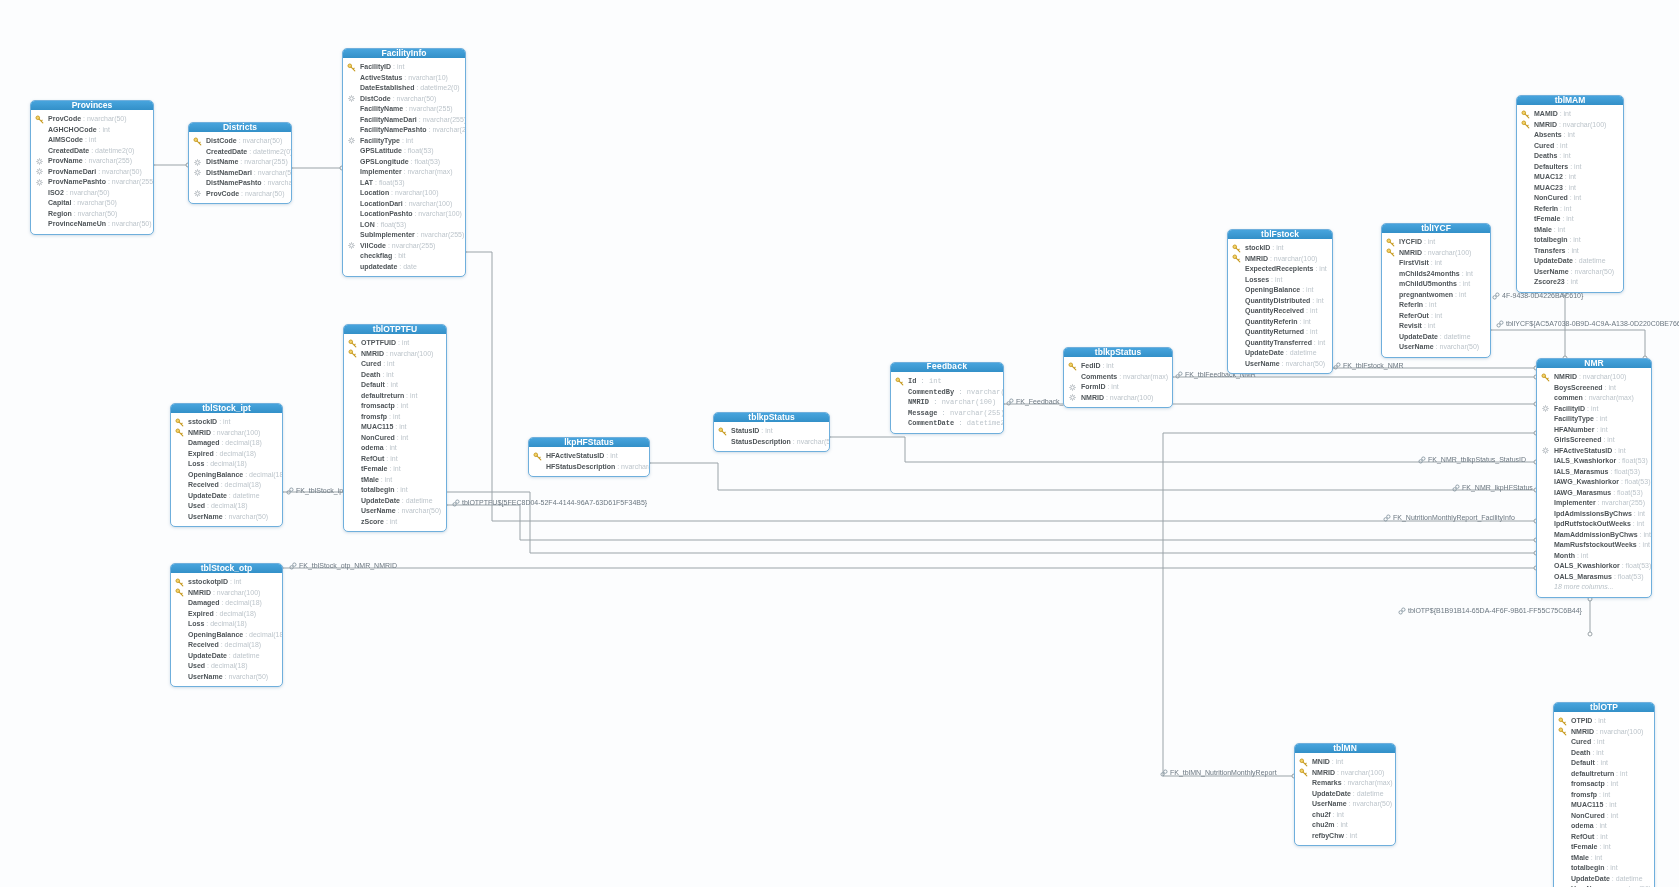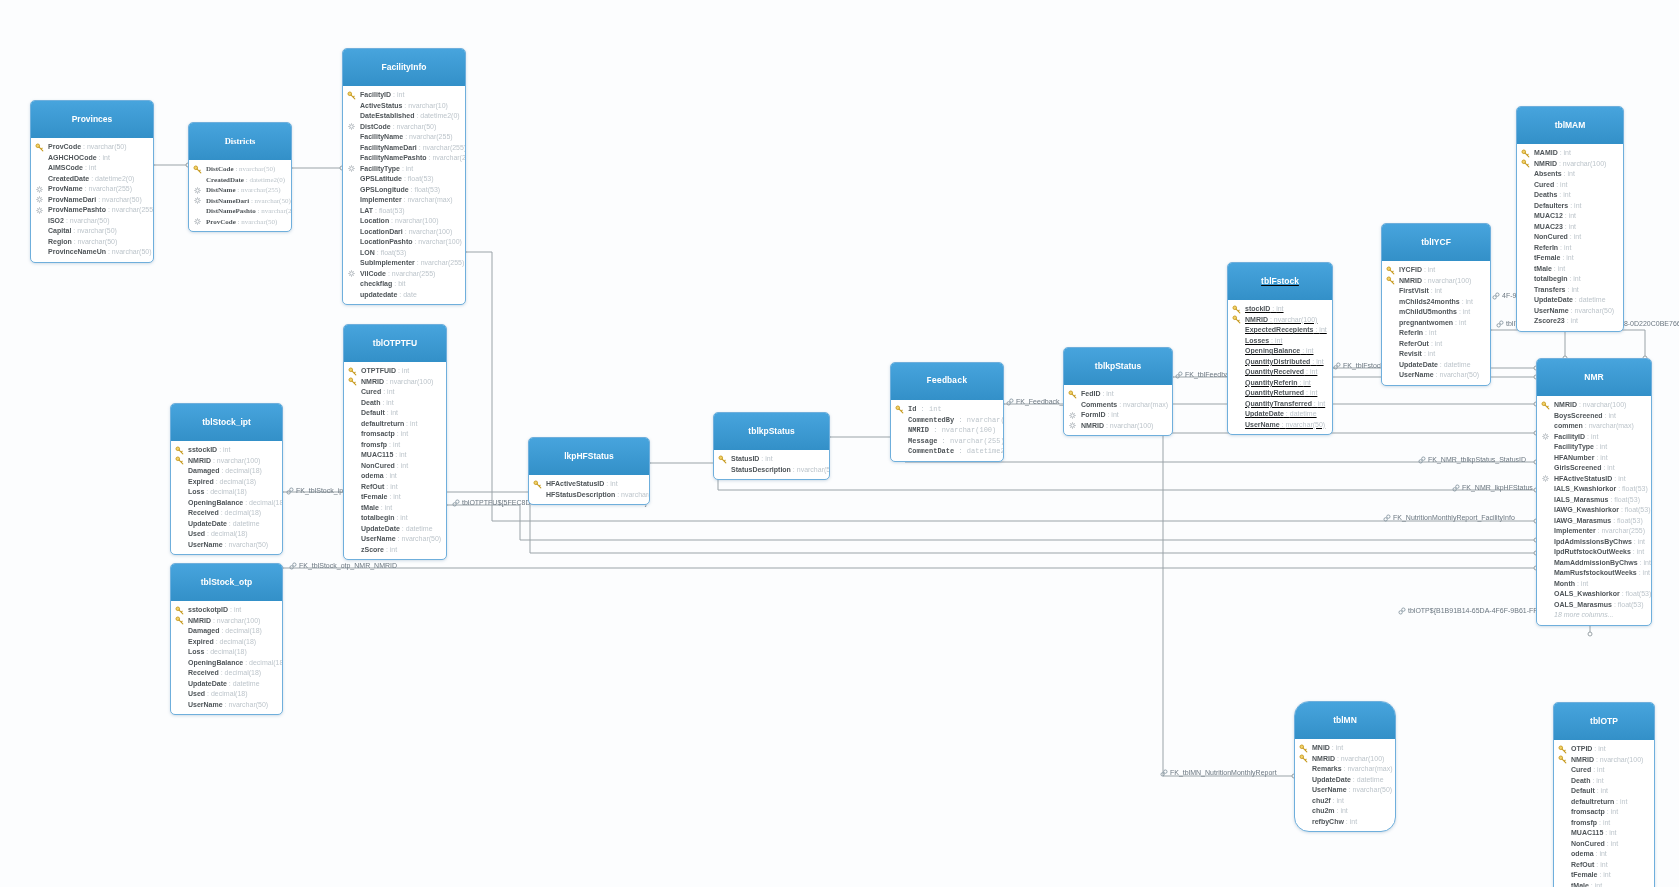--- a/index.html
+++ b/index.html
@@ -14,21 +14,21 @@
   }
   .fk-label .lnk{width:8px;height:8px;flex:0 0 auto;}
   .tbl{
     position:absolute;z-index:2;background:#fff;
     border:1px solid #6fafdc;border-radius:5px;
     box-shadow:0 1px 3px rgba(70,120,160,.25);overflow:hidden;
   }
   .tbl-header{
     background:linear-gradient(#47a4dd,#3390c8);color:#fff;
     font-weight:bold;font-size:8.5px;line-height:9px;text-align:center;
-    padding:14px 2px;white-space:nowrap;overflow:hidden;
+    padding:0 2px;white-space:nowrap;overflow:hidden;
   }
   .tbl-body{padding:4px 2px 4px 0;}
   .frow{
     position:relative;height:10.5px;line-height:10.5px;
     padding-left:17px;white-space:nowrap;font-size:7px;
   }
   .frow .ic{position:absolute;left:4px;top:0.5px;width:9px;height:9px;}
   .frow .ic svg{width:9px;height:9px;display:block;}
   .fname{color:#4f5559;font-weight:bold;}
   .ftype{color:#bdc5cb;}
@@ -208,21 +208,21 @@
               <circle cx="5" cy="5" r="1.9" fill="none" stroke="#a8afb5" stroke-width="1"></circle>
               <path d="M5 1.3 V2.7 M5 7.3 V8.7 M1.3 5 H2.7 M7.3 5 H8.7 M2.4 2.4 L3.4 3.4 M6.6 6.6 L7.6 7.6 M7.6 2.4 L6.6 3.4 M3.4 6.6 L2.4 7.6" stroke="#a8afb5" stroke-width="0.8"></path>
             </svg>
           </span><span class="fname">ProvNamePashto</span><span class="ftype"> : <span>nvarchar(255)</span></span></div>
         <div class="frow"><span class="fname">ISO2</span><span class="ftype"> : <span>nvarchar(50)</span></span></div>
         <div class="frow"><span class="fname">Capital</span><span class="ftype"> : <span>nvarchar(50)</span></span></div>
         <div class="frow"><span class="fname">Region</span><span class="ftype"> : <span>nvarchar(50)</span></span></div>
         <div class="frow"><span class="fname">ProvinceNameUn</span><span class="ftype"> : <span>nvarchar(50)</span></span></div>
       </div>
     </div>
-    <div class="tbl" style="left: 188px; top: 122px; width: 102px; font-family: Liberation Serif, serif;">
+    <div class="tbl" style="left: 188px; top: 122px; width: 102px;">
       <div class="tbl-header">Districts</div>
       <div class="tbl-body">
         <div class="frow"><span class="ic">
             <svg viewBox="0 0 10 10">
               <circle cx="3.1" cy="3.1" r="2" fill="#f2d26b" stroke="#c79a1e" stroke-width="1"></circle>
               <path d="M4.6 4.6 L8.7 8.7 M6.9 6.9 L8 5.8" stroke="#c79a1e" stroke-width="1.2" fill="none" stroke-linecap="round"></path>
             </svg>
           </span><span class="fname">DistCode</span><span class="ftype"> : <span>nvarchar(50)</span></span></div>
         <div class="frow"><span class="fname">CreatedDate</span><span class="ftype"> : <span>datetime2(0)</span></span></div>
         <div class="frow"><span class="ic">
@@ -430,21 +430,21 @@
             </svg>
           </span><span class="fname">FormID</span><span class="ftype"> : <span>int</span></span></div>
         <div class="frow"><span class="ic">
             <svg viewBox="0 0 10 10">
               <circle cx="5" cy="5" r="1.9" fill="none" stroke="#a8afb5" stroke-width="1"></circle>
               <path d="M5 1.3 V2.7 M5 7.3 V8.7 M1.3 5 H2.7 M7.3 5 H8.7 M2.4 2.4 L3.4 3.4 M6.6 6.6 L7.6 7.6 M7.6 2.4 L6.6 3.4 M3.4 6.6 L2.4 7.6" stroke="#a8afb5" stroke-width="0.8"></path>
             </svg>
           </span><span class="fname">NMRID</span><span class="ftype"> : <span>nvarchar(100)</span></span></div>
       </div>
     </div>
-    <div class="tbl" style="left: 1227px; top: 262px; width: 104px; text-decoration: underline;">
+    <div class="tbl" style="left: 1227px; top: 229px; width: 104px;">
       <div class="tbl-header">tblFstock</div>
       <div class="tbl-body">
         <div class="frow"><span class="ic">
             <svg viewBox="0 0 10 10">
               <circle cx="3.1" cy="3.1" r="2" fill="#f2d26b" stroke="#c79a1e" stroke-width="1"></circle>
               <path d="M4.6 4.6 L8.7 8.7 M6.9 6.9 L8 5.8" stroke="#c79a1e" stroke-width="1.2" fill="none" stroke-linecap="round"></path>
             </svg>
           </span><span class="fname">stockID</span><span class="ftype"> : <span>int</span></span></div>
         <div class="frow"><span class="ic">
             <svg viewBox="0 0 10 10">
@@ -483,21 +483,21 @@
         <div class="frow"><span class="fname">mChilds24months</span><span class="ftype"> : <span>int</span></span></div>
         <div class="frow"><span class="fname">mChildU5months</span><span class="ftype"> : <span>int</span></span></div>
         <div class="frow"><span class="fname">pregnantwomen</span><span class="ftype"> : <span>int</span></span></div>
         <div class="frow"><span class="fname">ReferIn</span><span class="ftype"> : <span>int</span></span></div>
         <div class="frow"><span class="fname">ReferOut</span><span class="ftype"> : <span>int</span></span></div>
         <div class="frow"><span class="fname">Revisit</span><span class="ftype"> : <span>int</span></span></div>
         <div class="frow"><span class="fname">UpdateDate</span><span class="ftype"> : <span>datetime</span></span></div>
         <div class="frow"><span class="fname">UserName</span><span class="ftype"> : <span>nvarchar(50)</span></span></div>
       </div>
     </div>
-    <div class="tbl" style="left: 1516px; top: 106px; width: 106px;">
+    <div class="tbl" style="left: 1516px; top: 95px; width: 106px;">
       <div class="tbl-header">tblMAM</div>
       <div class="tbl-body">
         <div class="frow"><span class="ic">
             <svg viewBox="0 0 10 10">
               <circle cx="3.1" cy="3.1" r="2" fill="#f2d26b" stroke="#c79a1e" stroke-width="1"></circle>
               <path d="M4.6 4.6 L8.7 8.7 M6.9 6.9 L8 5.8" stroke="#c79a1e" stroke-width="1.2" fill="none" stroke-linecap="round"></path>
             </svg>
           </span><span class="fname">MAMID</span><span class="ftype"> : <span>int</span></span></div>
         <div class="frow"><span class="ic">
             <svg viewBox="0 0 10 10">
@@ -589,21 +589,21 @@
         <div class="frow"><span class="fname">odema</span><span class="ftype"> : <span>int</span></span></div>
         <div class="frow"><span class="fname">RefOut</span><span class="ftype"> : <span>int</span></span></div>
         <div class="frow"><span class="fname">tFemale</span><span class="ftype"> : <span>int</span></span></div>
         <div class="frow"><span class="fname">tMale</span><span class="ftype"> : <span>int</span></span></div>
         <div class="frow"><span class="fname">totalbegin</span><span class="ftype"> : <span>int</span></span></div>
         <div class="frow"><span class="fname">UpdateDate</span><span class="ftype"> : <span>datetime</span></span></div>
         <div class="frow"><span class="fname">UserName</span><span class="ftype"> : <span>nvarchar(50)</span></span></div>
         <div class="frow"><span class="fname">zScore</span><span class="ftype"> : <span>int</span></span></div>
       </div>
     </div>
-    <div class="tbl" style="left: 1294px; top: 701px; width: 100px; border-radius: 15px;">
+    <div class="tbl" style="left: 1294px; top: 743px; width: 100px;">
       <div class="tbl-header">tblMN</div>
       <div class="tbl-body">
         <div class="frow"><span class="ic">
             <svg viewBox="0 0 10 10">
               <circle cx="3.1" cy="3.1" r="2" fill="#f2d26b" stroke="#c79a1e" stroke-width="1"></circle>
               <path d="M4.6 4.6 L8.7 8.7 M6.9 6.9 L8 5.8" stroke="#c79a1e" stroke-width="1.2" fill="none" stroke-linecap="round"></path>
             </svg>
           </span><span class="fname">MNID</span><span class="ftype"> : <span>int</span></span></div>
         <div class="frow"><span class="ic">
             <svg viewBox="0 0 10 10">

